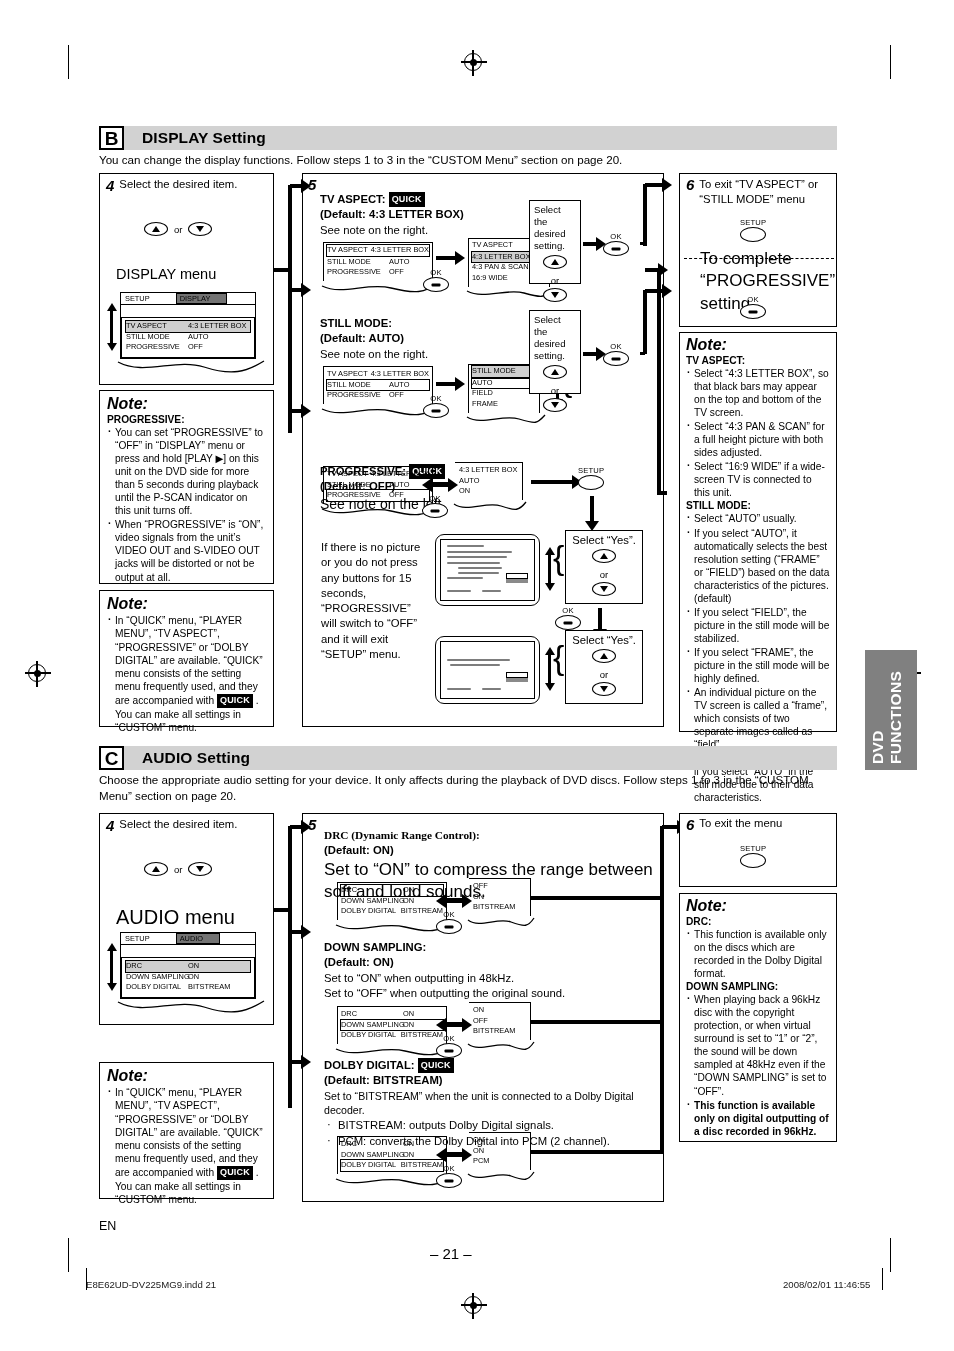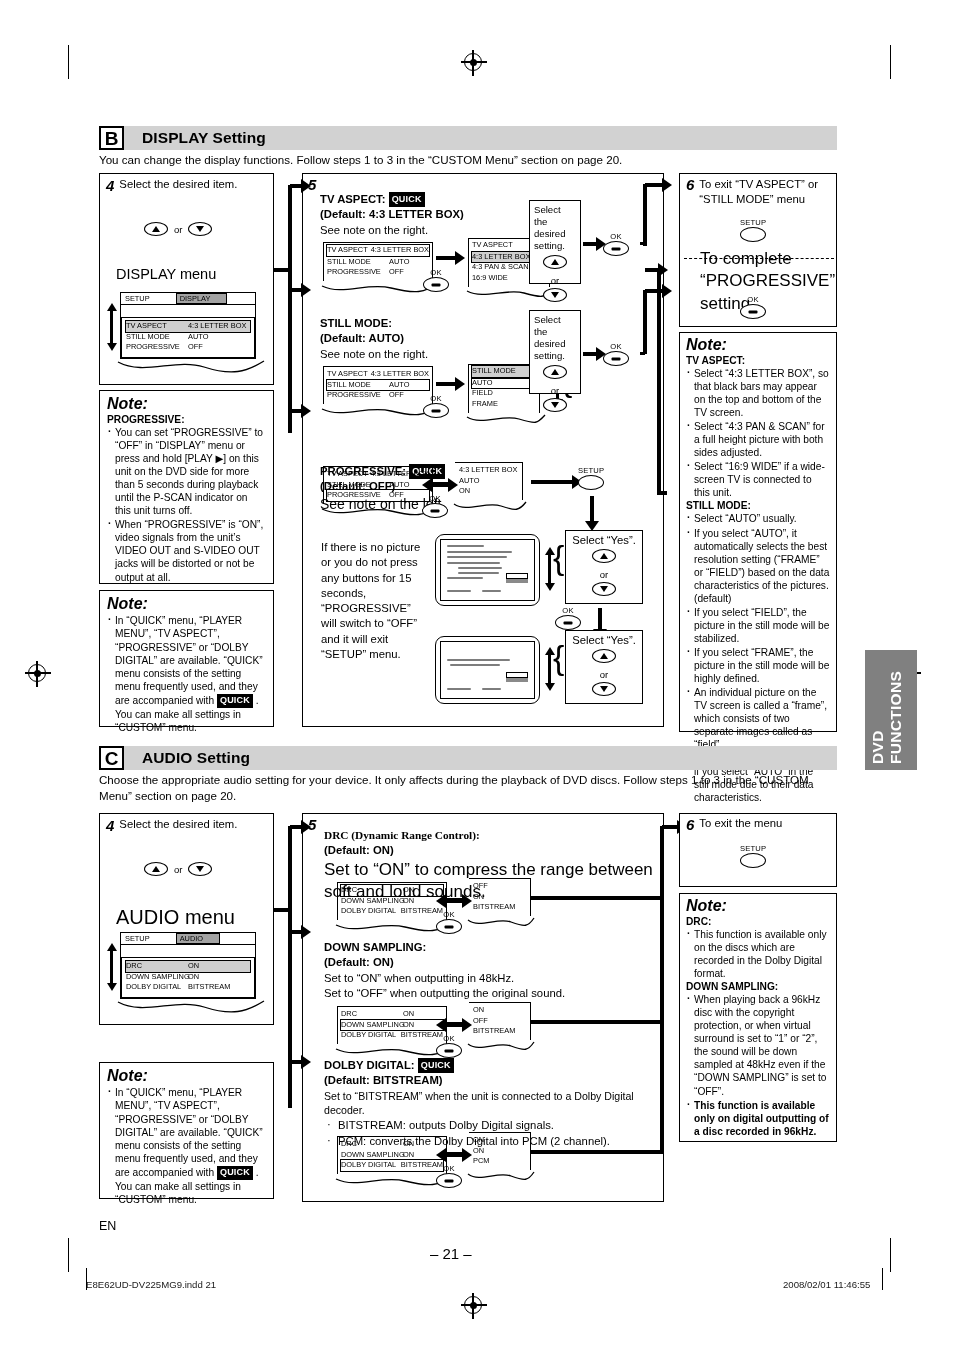--- a/index.html
+++ b/index.html
@@ -48,21 +48,21 @@
   .note-li::before { content:"·"; position:absolute; left:1px; top:-1px; font-weight:bold; }
   .note-li.b { font-weight:bold; }
   .osd-row { display:flex; font-size:7.4px; line-height:1.45; white-space:nowrap; }
   .osd-row .k { width:62px; }
   .osd-sel { outline:1.2px solid #000; background:#cfcfcf; }
   .osd-selbox { outline:1.2px solid #000; }
 
   .menu-shell { position:relative; }
   .menu-top { border:1.3px solid #000; height:13px; display:flex; align-items:center;
               font-size:7.4px; padding:0 4px; gap:26px;}
-  .menu-top .hl { background:#a3a3a3; border:1px solid #000; padding:0 16px 0 3px; }
+  .menu-top .hl { background:#737373; border:1px solid #000; padding:0 16px 0 3px; }
 
   .wavebot { display:block; }
 
   
   .key { position:absolute; }
   .key .cap { font-size:7.6px; text-align:center; letter-spacing:.2px; }
   .oval { width:26px; height:15px; border:1.4px solid #000; border-radius:50%;
           position:relative; background:#fff; margin:0 auto; }
   .oval.shadow::after { content:""; position:absolute; left:-2px; top:3px;
           width:30px; height:15px; border:1.3px solid #000; border-radius:50%;

